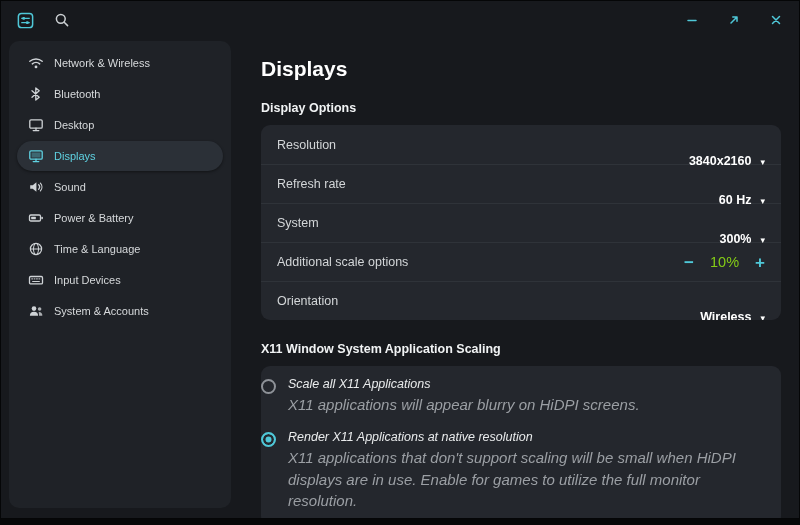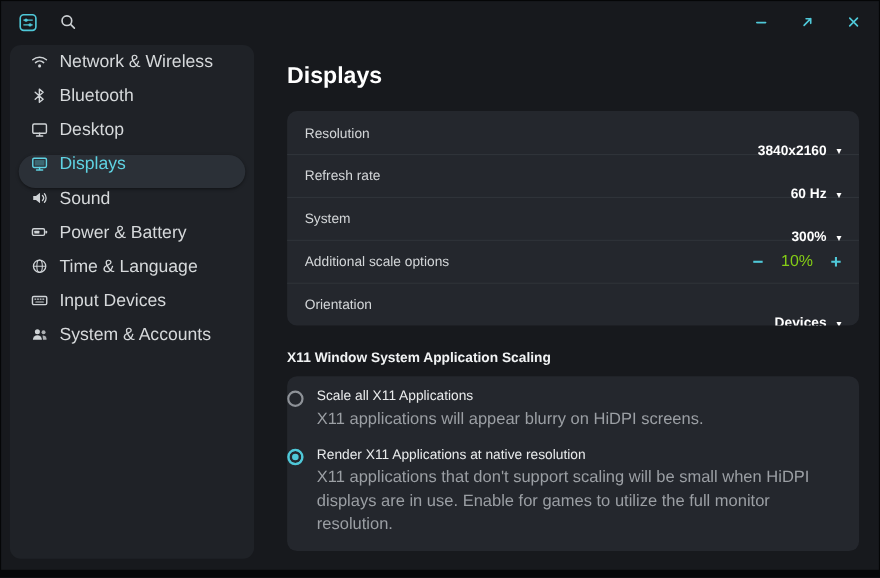--- a/index.html
+++ b/index.html
@@ -27,24 +27,24 @@
   
   .app-body { flex:1; display:flex; min-height:0; }
   .sidebar {
     width:222px; flex:0 0 222px;
     margin:2px 0 10px 8px;
     background:#1f2227;
     border-radius:10px;
     padding:7px 8px;
   }
   .side-item {
-    display:flex; gap:10px;
+    display:flex; align-items:center; gap:10px;
     height:30px; padding:0 11px; margin-bottom:1px;
     border-radius:15px;
-    color:#d6d9db; font-size:16px;
+    color:#d6d9db; font-size:11px;
     cursor:pointer; white-space:nowrap;
   }
   .side-item .side-icon { display:flex; line-height:0; flex:0 0 auto; }
   .side-item.active {
     background:#2b3037;
     color:#5fd2e2;
     box-shadow:0 1px 3px rgba(0,0,0,.45);
   }
   
   .main { flex:1; padding:12px 18px 0 30px; overflow:hidden; }
@@ -63,21 +63,21 @@
   }
   .caret { font-size:9px; color:#ffffff; transform:translateY(1px); }
   .stepper { display:flex; align-items:center; gap:16px; }
   .step-btn {
     background:none; border:none; cursor:pointer;
     color:#4fc8d8; font-size:17px; font-weight:700; line-height:1;
     font-family:inherit;
   }
   .step-value { color:#84cc16; font-size:14.5px; font-weight:400; }
   
-  .option { display:flex; gap:12px; padding:11px 0 9px; cursor:pointer; }
+  .option { display:flex; gap:12px; padding:11px 0 9px; cursor:pointer;font-style:italic; }
   .option:last-child { padding-top:5px; padding-bottom:13px; }
   .radio {
     width:15px; height:15px; flex:0 0 15px;
     border-radius:50%;
     border:2px solid #8e9298;
     margin-top:2px;
   }
   .radio.selected {
     border:2px solid #4fc8d8;
     background:#4fc8d8;
@@ -225,20 +225,21 @@
           </svg>
         </span>
         <span class="side-label">System &amp; Accounts</span>
       </div>
 
     </nav>
 
     <main class="main">
       <h1 class="page-title">Displays</h1>
 
+      <h2 class="section-heading">Display Options</h2>
 
       <div class="card">
 
         <div class="row">
           <span class="row-label">Resolution</span>
           <span class="dropdown">
             <span>3840x2160</span>
             <span class="caret">▾</span>
           </span>
         </div>
@@ -264,21 +265,21 @@
           <span class="stepper">
             <button class="step-btn">−</button>
             <span class="step-value">10%</span>
             <button class="step-btn">+</button>
           </span>
         </div>
 
         <div class="row">
           <span class="row-label">Orientation</span>
           <span class="dropdown">
-            <span>Devices</span>
+            <span>Wireless</span>
             <span class="caret">▾</span>
           </span>
         </div>
 
       </div>
 
       <h2 class="section-heading">X11 Window System Application Scaling</h2>
 
       <div class="card">
 

